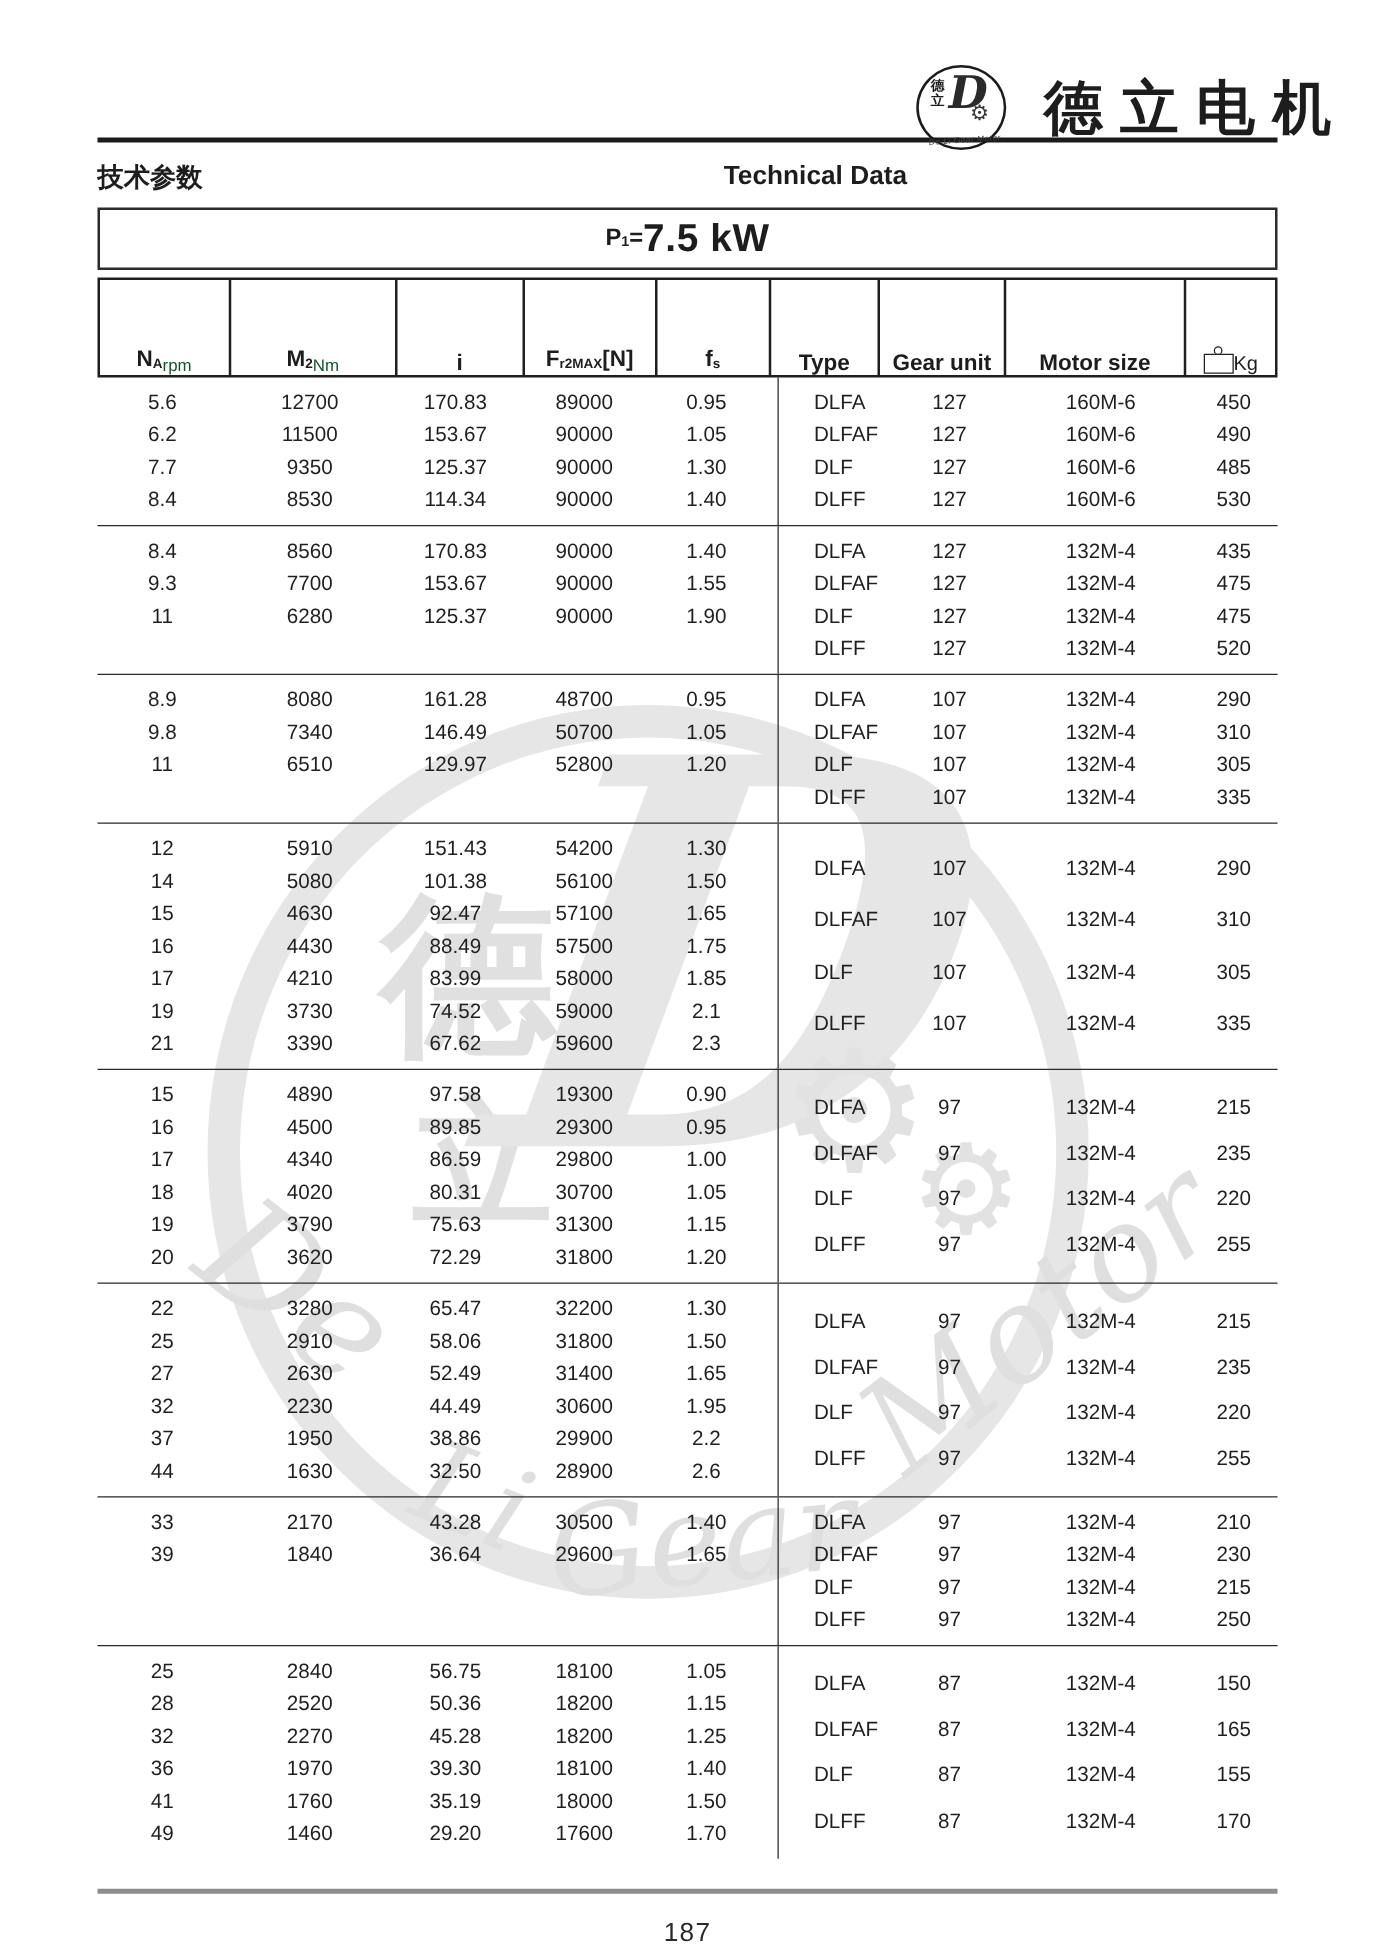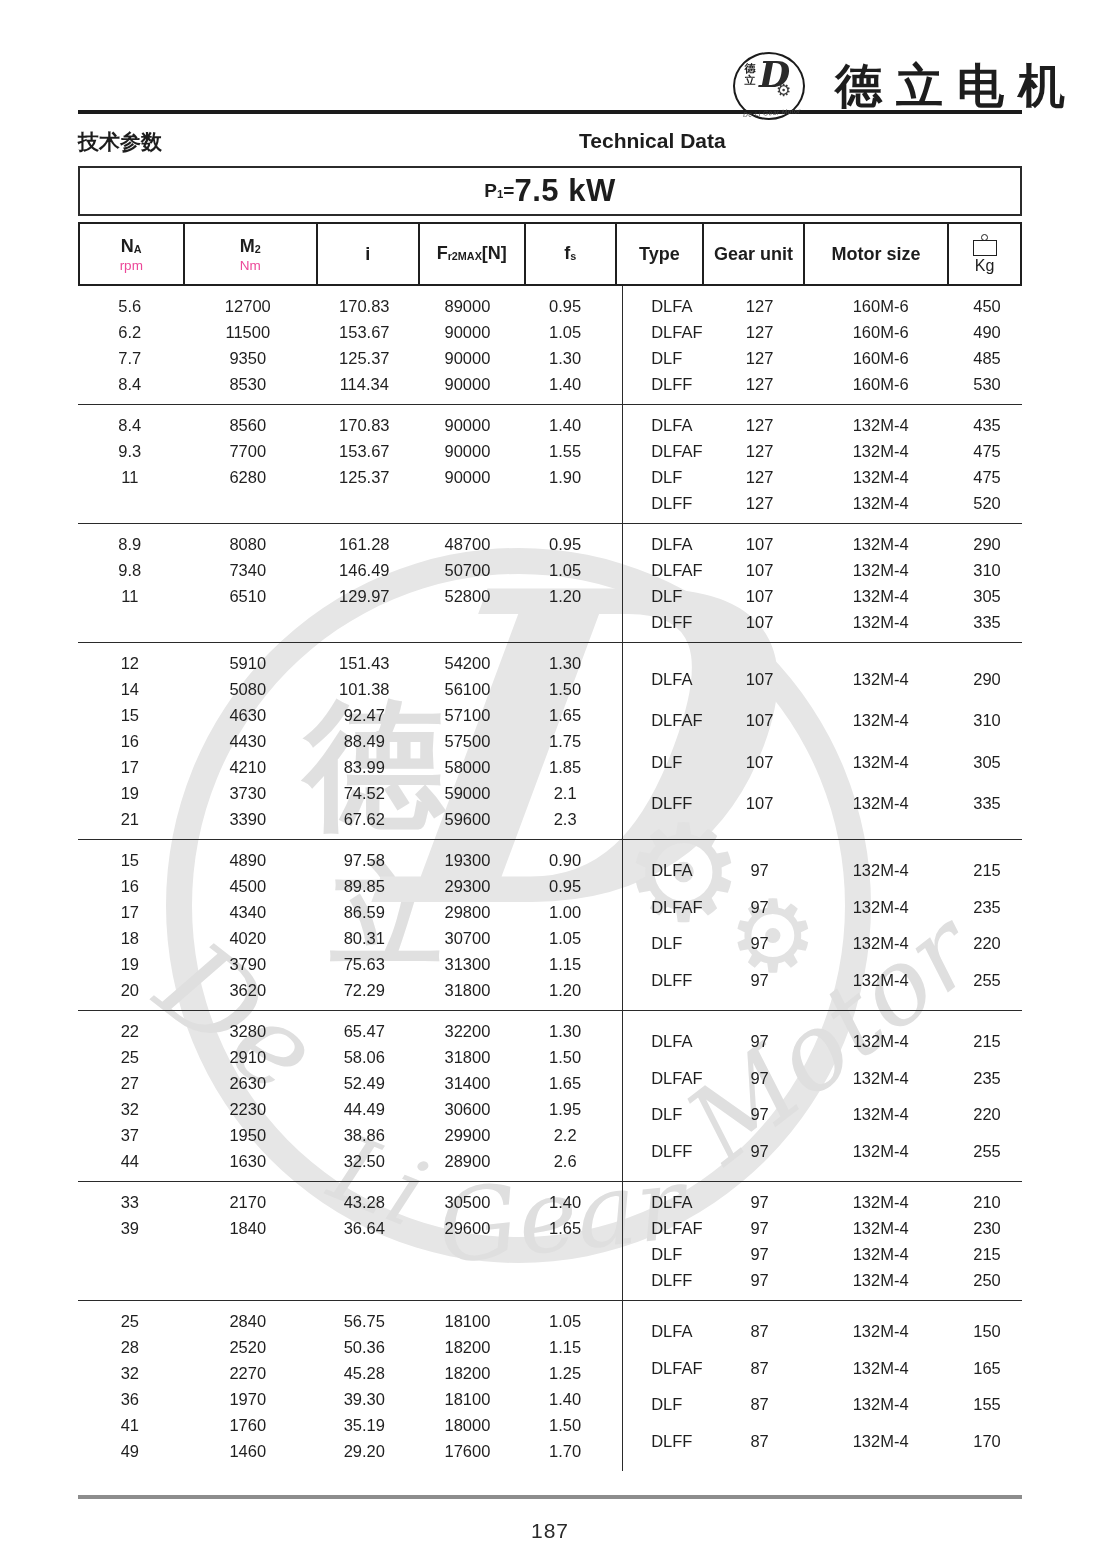--- a/index.html
+++ b/index.html
@@ -24,24 +24,24 @@
   .cn-title { position:absolute; left:0; top:4px; font-size:21px; font-weight:bold; }
   .en-title { position:absolute; left:501px; top:5px; font-size:21px; font-weight:bold; }
 
   .power-box { border:2px solid #2b2b2b; height:50px; display:flex; align-items:center; justify-content:center; }
   .p-label { font-size:19px; font-weight:bold; }
   .p-value { font-size:31px; font-weight:bold; letter-spacing:.5px; }
   sub.sm { font-size:.6em; vertical-align:baseline; position:relative; top:.1em; font-weight:inherit; }
 
   
   .thead { margin-top:6px; display:grid; grid-template-columns:11.12% 14.19% 10.81% 11.33% 9.64% 9.32% 10.70% 15.36% 7.53%; border:2px solid #1f1f1f; }
-  .th { border-right:2px solid #1f1f1f; height:60px; display:flex; flex-direction:column; align-items:center; justify-content:center; }
+  .th { border-right:2px solid #1f1f1f; height:76px; display:flex; flex-direction:row; align-items:flex-end; justify-content:center; }
   .th:last-child { border-right:none; }
   .th-main { font-size:18px; font-weight:bold; line-height:20px; }
-  .th-unit { font-size:13.5px; line-height:15px; color:#ec4899; }
+  .th-unit { font-size:13.5px; line-height:15px; color:#14532d; }
   .kg-icon { position:relative; width:24px; height:22px; margin-bottom:1px; }
   .kg-knob { position:absolute; left:8px; top:0; width:7px; height:7px; border:1.5px solid #1f1f1f; border-radius:50%; }
   .kg-body { position:absolute; left:0; top:6px; width:24px; height:16px; border:1.5px solid #1f1f1f; background:#fff; }
   .kg-label { font-size:16px; line-height:17px; }
 
   
   .tbody { position:relative; }
   .groups { position:relative; z-index:1; }
   .group { display:flex; align-items:stretch; border-bottom:1.5px solid #2a2a2a;gap:12px; }
   .group:last-child { border-bottom:none; margin-bottom:24px; }

